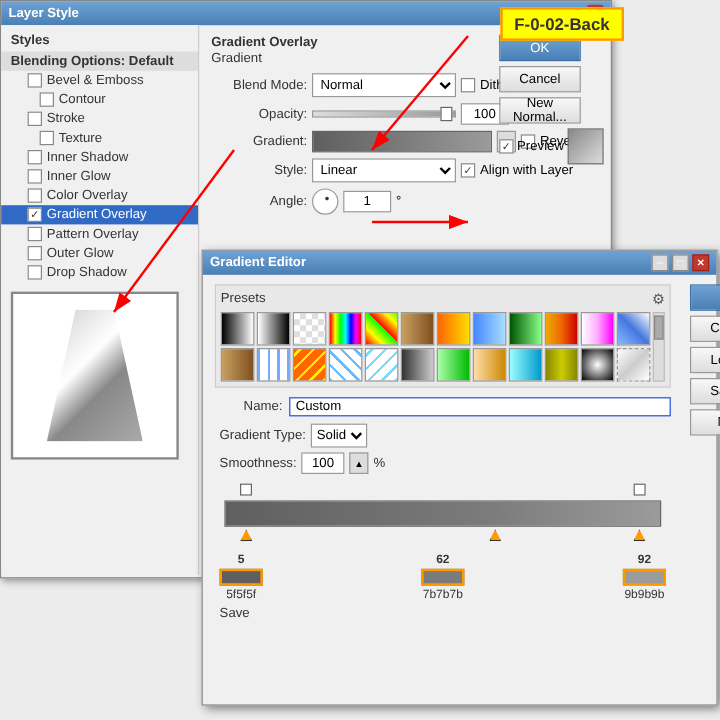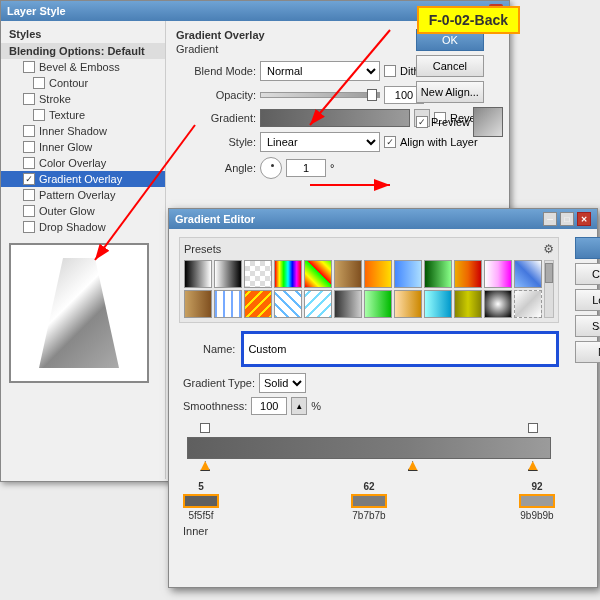--- a/index.html
+++ b/index.html
@@ -306,22 +306,22 @@
 
     .ge-name-row {
       display: flex;
       align-items: center;
       gap: 6px;
       margin-bottom: 6px;
     }
     .ge-name-label { font-size: 11px; color: #333; padding-left: 24px; }
     .ge-name-input {
       flex: 1;
-      height: 36px;
-      border: 3px solid #1d4ed8;
+      height: 16px;
+      border: 1px solid #1d4ed8;
       font-size: 11px;
       padding: 0 4px;
     }
 
     .gradient-type-row {
       display: flex;
       align-items: center;
       gap: 4px;
       margin-bottom: 4px;
       padding-left: 4px;
@@ -605,21 +605,21 @@
             <div class="angle-dial-dot"></div>
           </div>
           <input class="form-input-small" value="1" style="">
           <span>°</span>
         </div>
       </div>
 
       <div class="right-buttons">
         <button class="btn blue-btn">OK</button>
         <button class="btn">Cancel</button>
-        <button class="btn">New Align...</button>
+        <button class="btn">New Normal...</button>
         <div class="preview-checkbox-row">
           <div class="sidebar-checkbox checked"></div>
           <span>Preview</span>
           <div class="preview-small-box"></div>
         </div>
       </div>
     </div>
   </div>
 </div>
 
@@ -719,21 +719,21 @@
           <div class="stop-color-swatch" style="background: #7b7b7b;"></div>
           <span class="stop-hex-label">7b7b7b</span>
         </div>
         <div class="stop-color-box">
           <span class="stop-position-label">92</span>
           <div class="stop-color-swatch" style="background: #9b9b9b;"></div>
           <span class="stop-hex-label">9b9b9b</span>
         </div>
       </div>
 
-      <div class="stops-text">Inner</div>
+      <div class="stops-text">Save</div>
     </div>
 
     <div class="ge-right-btns">
       <button class="btn blue-btn">OK</button>
       <button class="btn">Cancel</button>
       <button class="btn">Load...</button>
       <button class="btn">Save...</button>
       <button class="btn">New</button>
     </div>
   </div>

